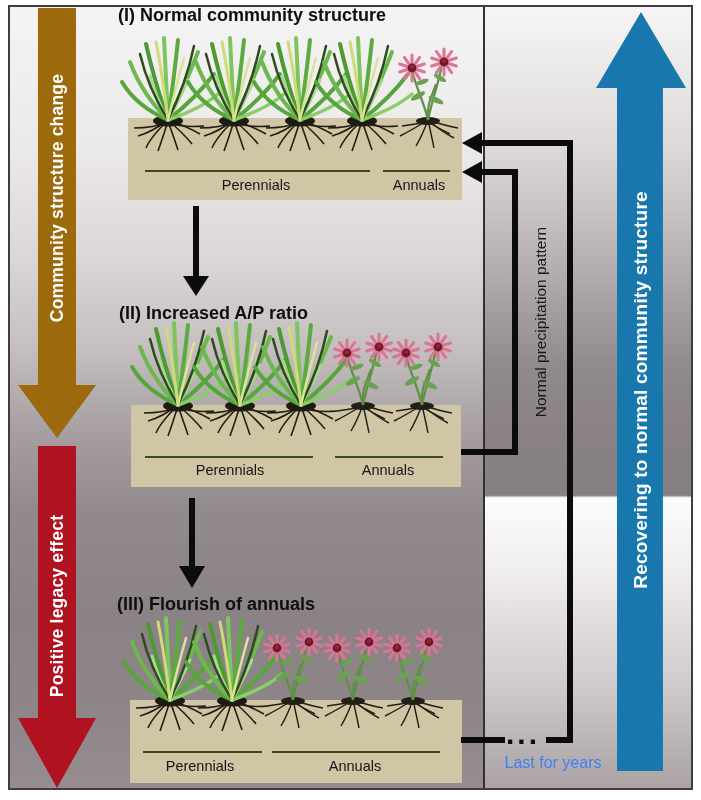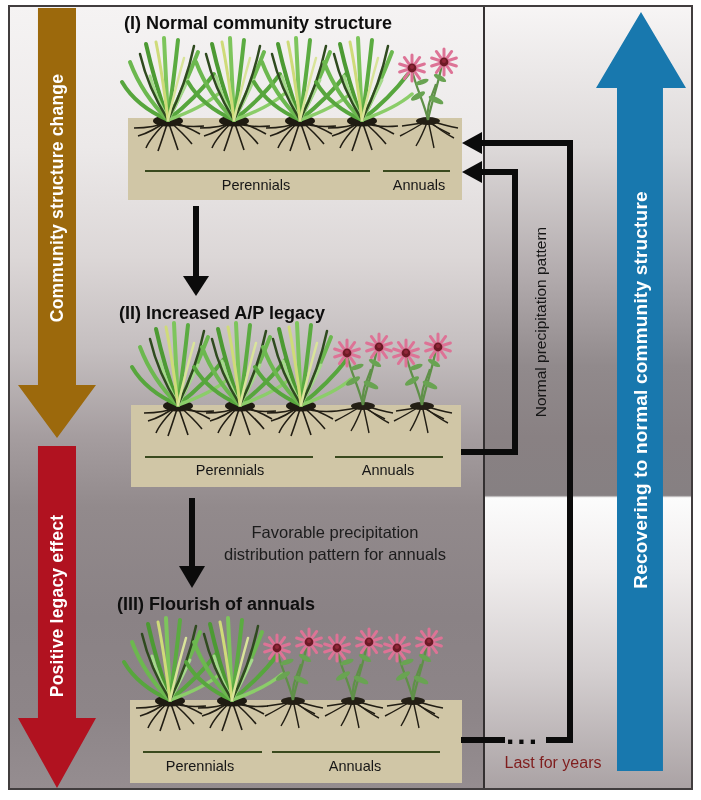--- a/index.html
+++ b/index.html
@@ -35,21 +35,21 @@
 
   
   .tbar{position:absolute;background:#0b0b0b;z-index:3;}
   .thead-down{position:absolute;background:#0b0b0b;z-index:3;clip-path:polygon(0 0,100% 0,50% 100%);}
   .thead-left{position:absolute;background:#0b0b0b;z-index:3;clip-path:polygon(0 50%,100% 0,100% 100%);}
   .fline{position:absolute;background:#0b0b0b;z-index:3;}
 
   .transition-text{position:absolute;transform:translate(-50%,-50%);color:#1c1c1c;z-index:3;text-align:center;white-space:nowrap;}
   .t1{font-size:19px;}
   .t2{font-size:16.5px;line-height:22px;}
-  .plain-text{position:absolute;transform:translate(-50%,-50%);color:#7f1d1d;z-index:3;white-space:nowrap;}
+  .plain-text{position:absolute;transform:translate(-50%,-50%);color:#3b82f6;z-index:3;white-space:nowrap;}
 
   .ellipsis{position:absolute;transform:translate(-50%,-50%);font-weight:bold;font-size:30px;letter-spacing:3px;color:#0b0b0b;z-index:3;line-height:10px;}
 
   .plant{position:absolute;z-index:2;}
   .defs-holder{position:absolute;width:0;height:0;overflow:hidden;}
 </style>
 </head>
 <body>
 
 <div id="canvas">
@@ -137,21 +137,21 @@
 
   <div class="side-arrow arrow-brown"></div>
   <div class="vtext arrow-label" style="left:57px;top:198px;">Community structure change</div>
 
   <div class="side-arrow arrow-red"></div>
   <div class="vtext arrow-label" style="left:57px;top:606px;">Positive legacy effect</div>
 
   <div class="side-arrow arrow-blue"></div>
   <div class="vtext blue-label" style="left:641px;top:390px;">Recovering to normal community structure</div>
 
-  <div class="stage-title" style="left:118px;top:13px;margin-left:6px;">(I) Normal community structure</div>
+  <div class="stage-title" style="left:118px;top:5px;">(I) Normal community structure</div>
   <div class="soil" style="left:128px;top:118px;width:334px;height:82px;"></div>
 
   <svg class="plant" style="left:116px;top:36px;width:104px;height:118px;">
       <use href="#grass"></use>
     </svg>
   <svg class="plant" style="left:182px;top:36px;width:104px;height:118px;">
       <use href="#grass"></use>
     </svg>
   <svg class="plant" style="left:248px;top:36px;width:104px;height:118px;">
       <use href="#grass"></use>
@@ -164,21 +164,21 @@
     </svg>
 
   <div class="soil-line" style="left:145px;top:170px;width:225px;"></div>
   <div class="soil-line" style="left:383px;top:170px;width:67px;"></div>
   <div class="soil-label" style="left:256px;top:185px;">Perennials</div>
   <div class="soil-label" style="left:419px;top:185px;">Annuals</div>
 
   <div class="tbar" style="left:193px;top:206px;width:6px;height:72px;"></div>
   <div class="thead-down" style="left:183px;top:276px;width:26px;height:20px;"></div>
 
-  <div class="stage-title" style="left:119px;top:303px;">(II) Increased A/P legacy</div>
+  <div class="stage-title" style="left:119px;top:303px;">(II) Increased A/P ratio</div>
   <div class="soil" style="left:131px;top:405px;width:330px;height:82px;"></div>
 
   <svg class="plant" style="left:126px;top:321px;width:104px;height:118px;">
       <use href="#grass"></use>
     </svg>
   <svg class="plant" style="left:188px;top:321px;width:104px;height:118px;">
       <use href="#grass"></use>
     </svg>
   <svg class="plant" style="left:249px;top:321px;width:104px;height:118px;">
       <use href="#grass"></use>
@@ -190,24 +190,20 @@
       <use href="#flower"></use>
     </svg>
 
   <div class="soil-line" style="left:145px;top:456px;width:168px;"></div>
   <div class="soil-line" style="left:335px;top:456px;width:108px;"></div>
   <div class="soil-label" style="left:230px;top:470px;">Perennials</div>
   <div class="soil-label" style="left:388px;top:470px;">Annuals</div>
 
   <div class="tbar" style="left:189px;top:498px;width:6px;height:70px;"></div>
   <div class="thead-down" style="left:179px;top:566px;width:26px;height:22px;"></div>
-  <div class="transition-text t2" style="left:335px;top:543px;">
-    <div>Favorable precipitation</div>
-    <div>distribution pattern for annuals</div>
-  </div>
 
   <div class="stage-title" style="left:117px;top:594px;text-align:right;">(III) Flourish of annuals</div>
   <div class="soil" style="left:130px;top:700px;width:332px;height:83px;"></div>
 
   <svg class="plant" style="left:118px;top:616px;width:104px;height:118px;">
       <use href="#grass"></use>
     </svg>
   <svg class="plant" style="left:180px;top:616px;width:104px;height:118px;">
       <use href="#grass"></use>
     </svg>

